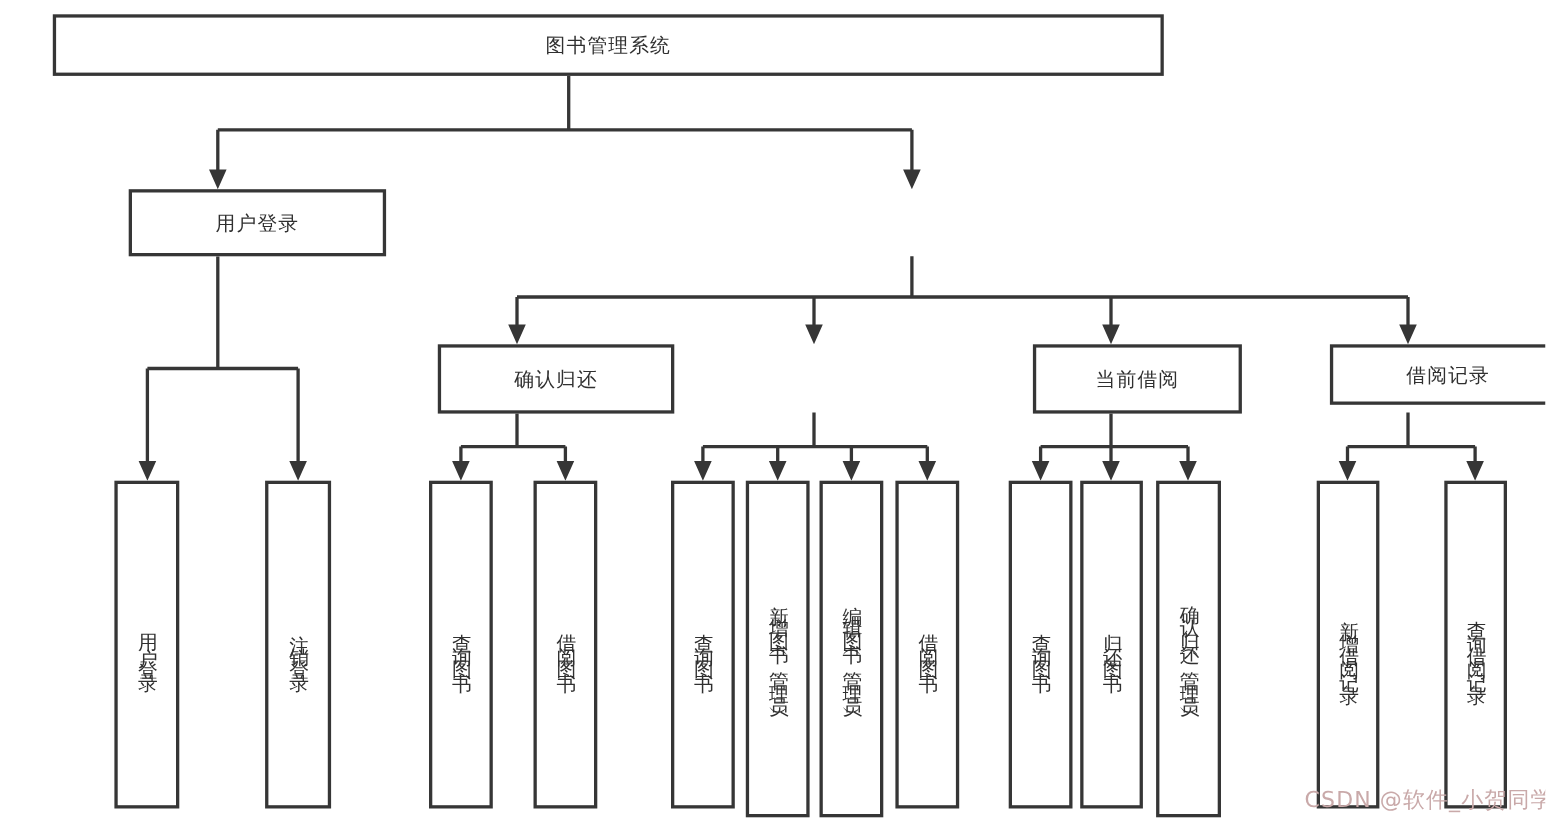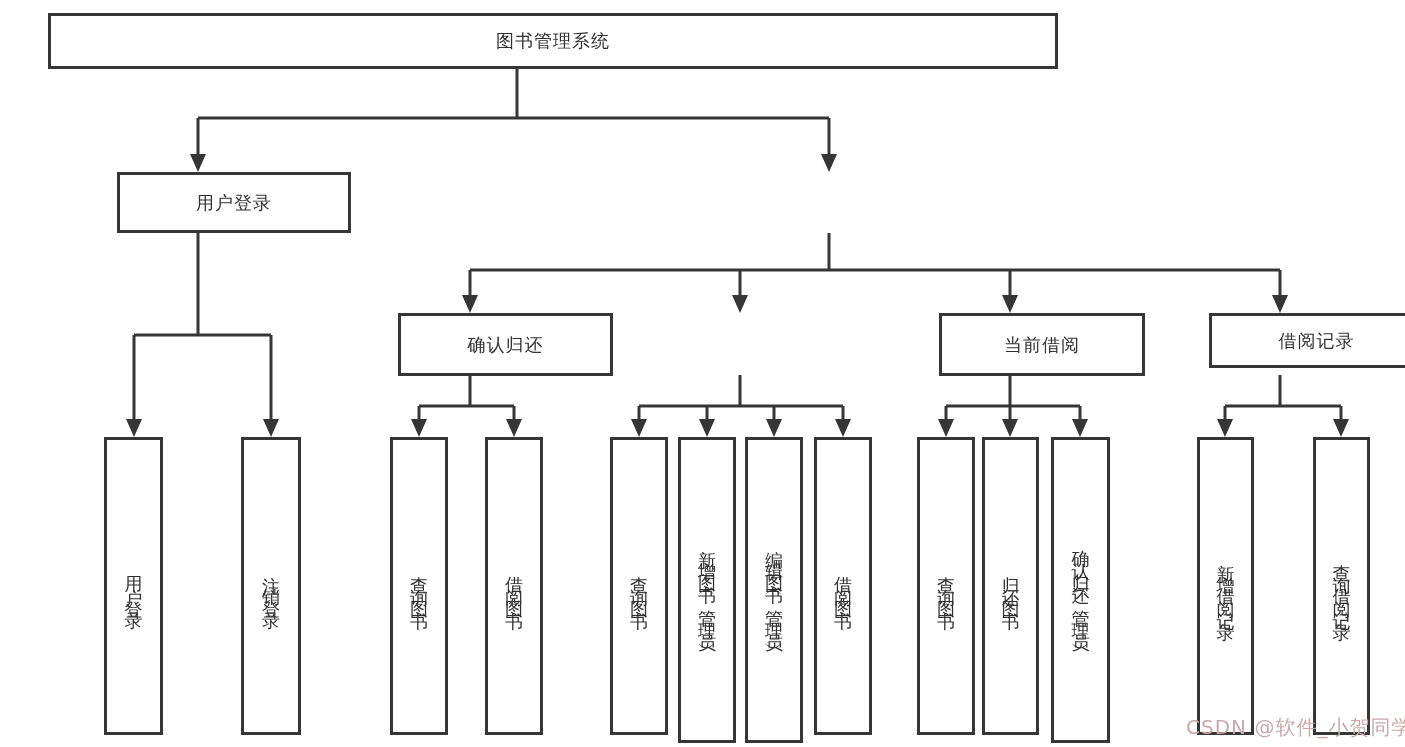--- a/index.html
+++ b/index.html
@@ -99,21 +99,21 @@
              M1072 419 L1088 419 L1080 437 Z
              M1217 419 L1233 419 L1225 437 Z
              M1333 419 L1349 419 L1341 437 Z"></path>
   </svg>
 
   <div class="node h-label" style="left:12px; top:13px; width:1010px; height:56px">图书管理系统</div>
 
   <div class="node h-label" style="left:81px; top:172px; width:234px; height:61px">用户登录</div>
 
   <div class="node h-label" style="left:362px; top:313px; width:215px; height:63px">确认归还</div>
-  <div class="node h-label" style="left:903px; top:313px; width:206px; height:63px">当前借阅</div>
+  <div class="node h-label" style="left:903px; top:313px; width:190px; height:63px">当前借阅</div>
   <div class="node h-label" style="left:1173px; top:313px; width:215px; height:55px">借阅记录</div>
 
   <div class="node leaf" style="left:104px; top:437px; width:59px; height:298px">用户登录</div>
   <div class="node leaf" style="left:241px; top:437px; width:60px; height:298px">注销登录</div>
 
   <div class="node leaf" style="left:390px; top:437px; width:58px; height:298px">查询图书</div>
   <div class="node leaf" style="left:485px; top:437px; width:58px; height:298px">借阅图书</div>
 
   <div class="node leaf" style="left:610px; top:437px; width:58px; height:298px">查询图书</div>
   <div class="node leaf" style="left:678px; top:437px; width:58px; height:306px">新增图书（管理员）</div>

